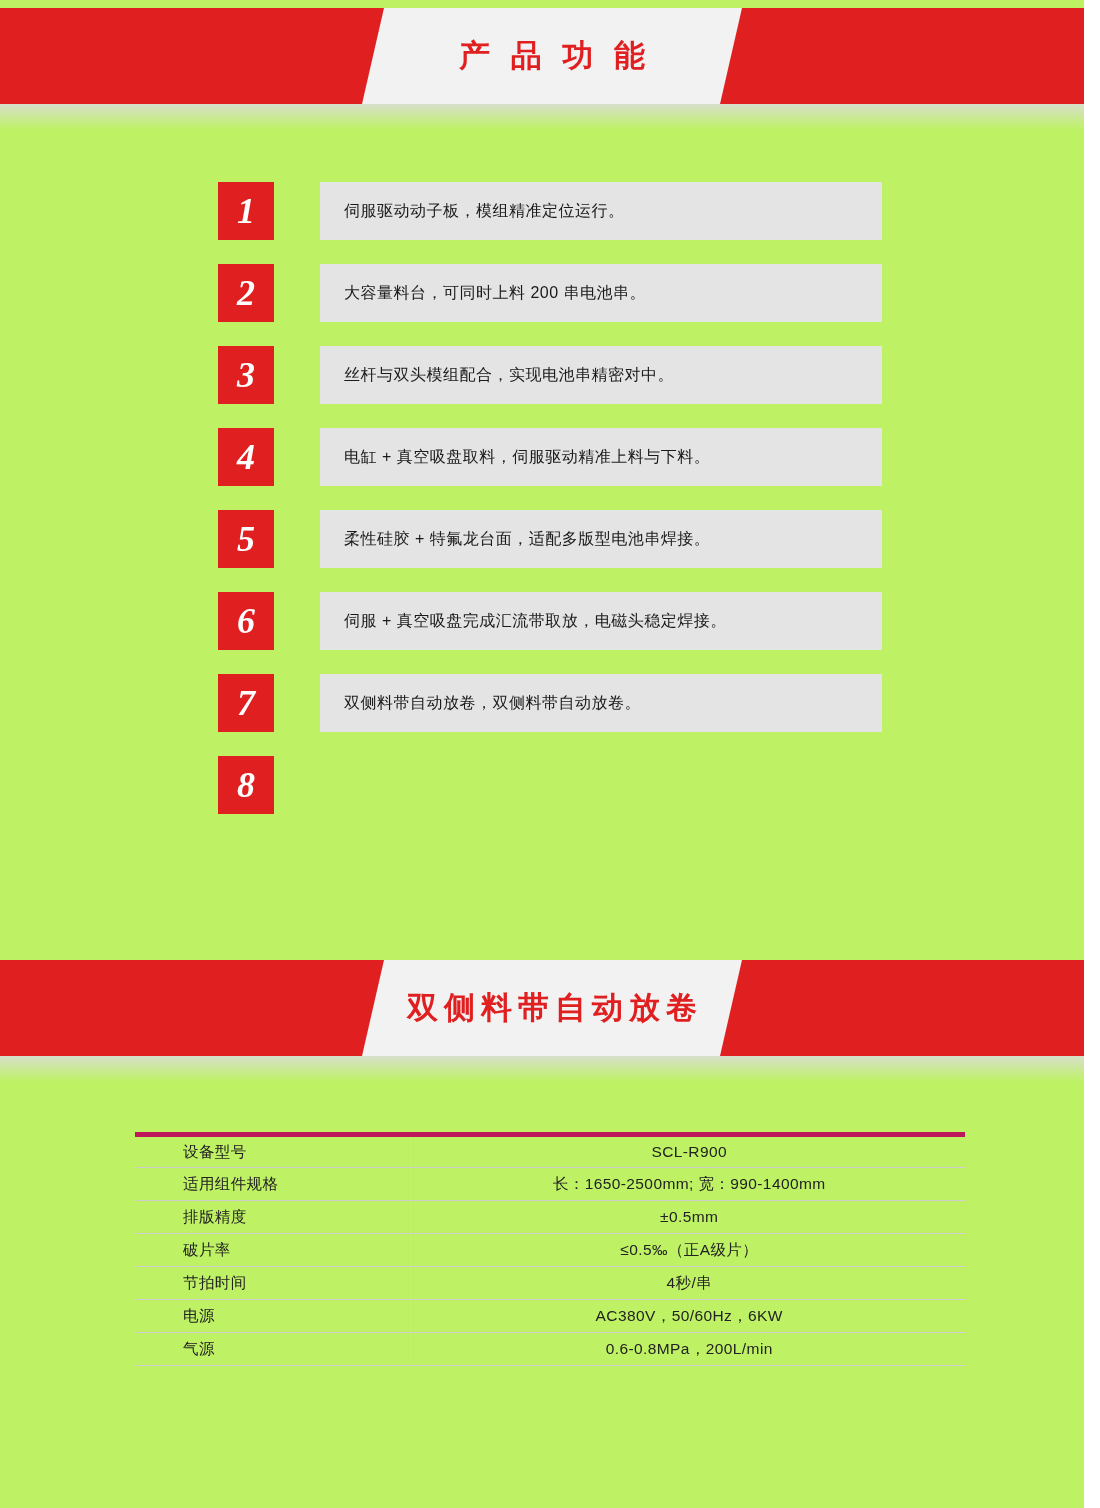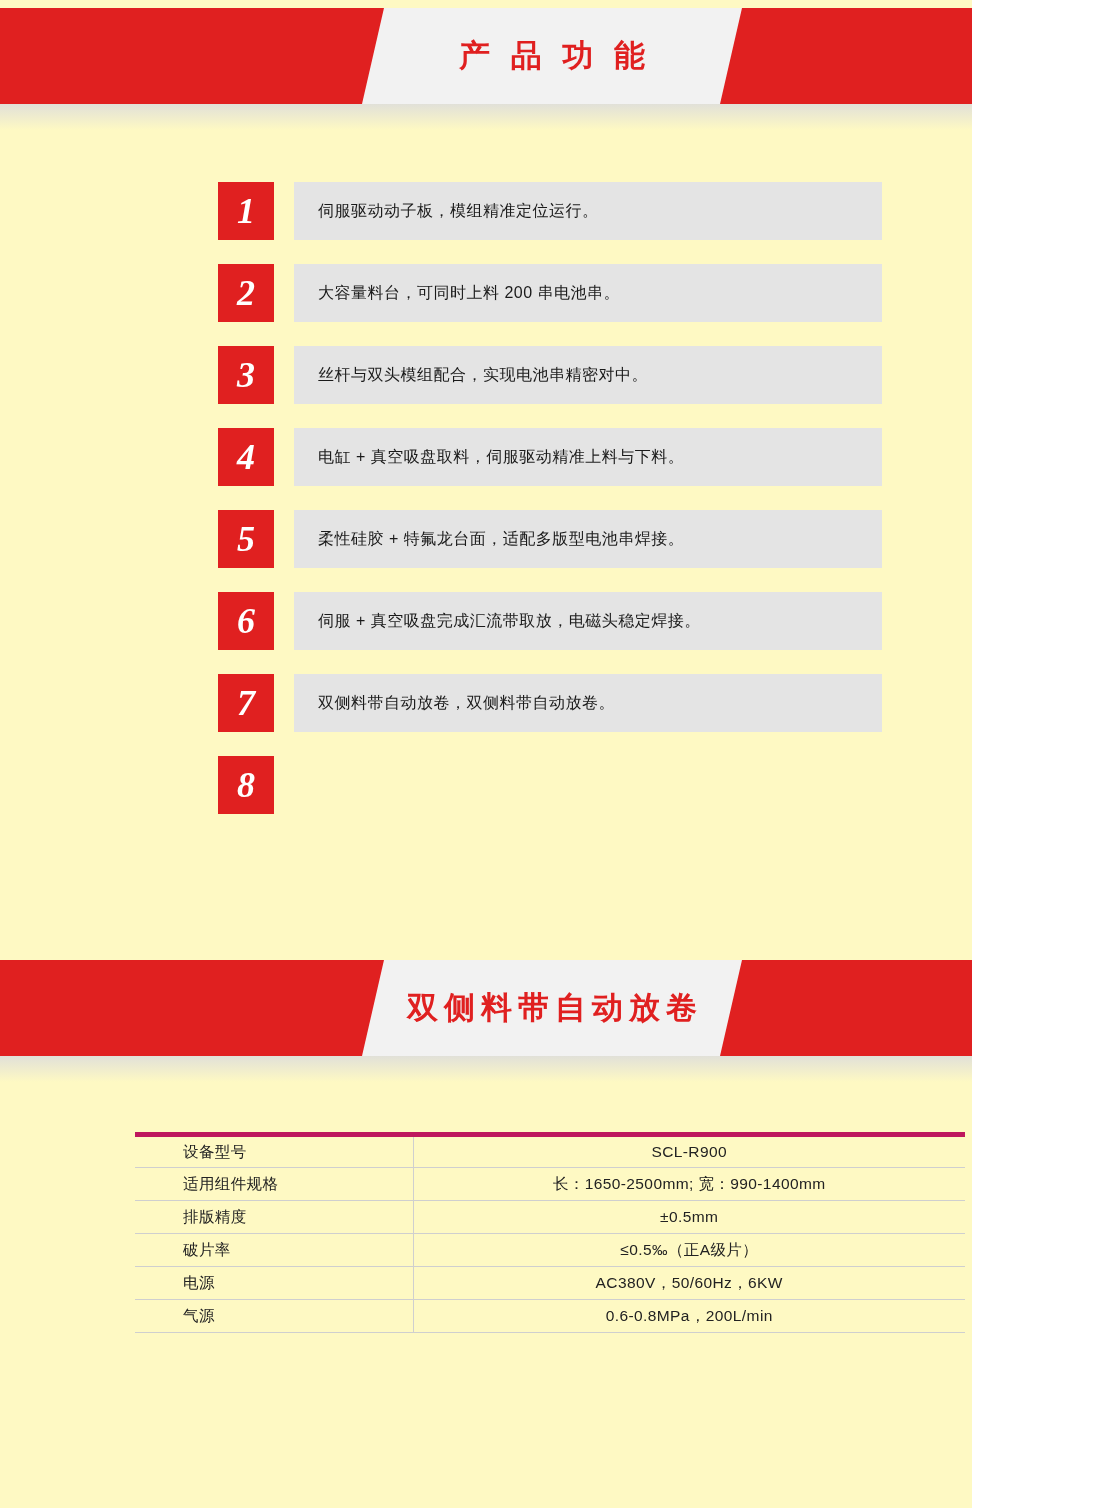--- a/index.html
+++ b/index.html
@@ -4,24 +4,24 @@
 <style>
   * { box-sizing: border-box; }
   html, body {
     margin: 0; padding: 0;
     width: 1100px; height: 1508px;
     background: #ffffff;
     font-family: "Liberation Sans", "DejaVu Sans", sans-serif;
   }
   .page {
     position: relative;
-    width: 972px;
+    width: 1084px;
     height: 1508px;
     overflow: hidden;
-    background: #fef9c3;
+    background: #bef264;
   }
 
   
   .banner {
     position: absolute;
     left: 0;
     width: 1100px;
     height: 96px;
   }
   .banner-bg-left, .banner-bg-right {
@@ -90,21 +90,21 @@
     font-style: italic;
     font-weight: bold;
     font-size: 36px;
     display: flex;
     align-items: center;
     justify-content: center;
     flex: 0 0 56px;
   }
   .feature-text {
     flex: 1 1 auto;
-    margin-left: 20px;
+    margin-left: 46px;
     background: #e4e4e4;
     display: flex;
     align-items: center;
     padding-left: 24px;
     font-size: 16px;
     color: #1a1a1a;
     letter-spacing: 0.5px;
   }
 
   
@@ -214,20 +214,24 @@
       </tr>
       <tr>
         <td class="label">排版精度</td>
         <td class="value">±0.5mm</td>
       </tr>
       <tr>
         <td class="label">破片率</td>
         <td class="value">≤0.5‰（正A级片）</td>
       </tr>
       <tr>
+        <td class="label">节拍时间</td>
+        <td class="value">4秒/串</td>
+      </tr>
+      <tr>
         <td class="label">电源</td>
         <td class="value">AC380V，50/60Hz，6KW</td>
       </tr>
       <tr>
         <td class="label">气源</td>
         <td class="value">0.6-0.8MPa，200L/min</td>
       </tr>
     </tbody>
   </table>
 

